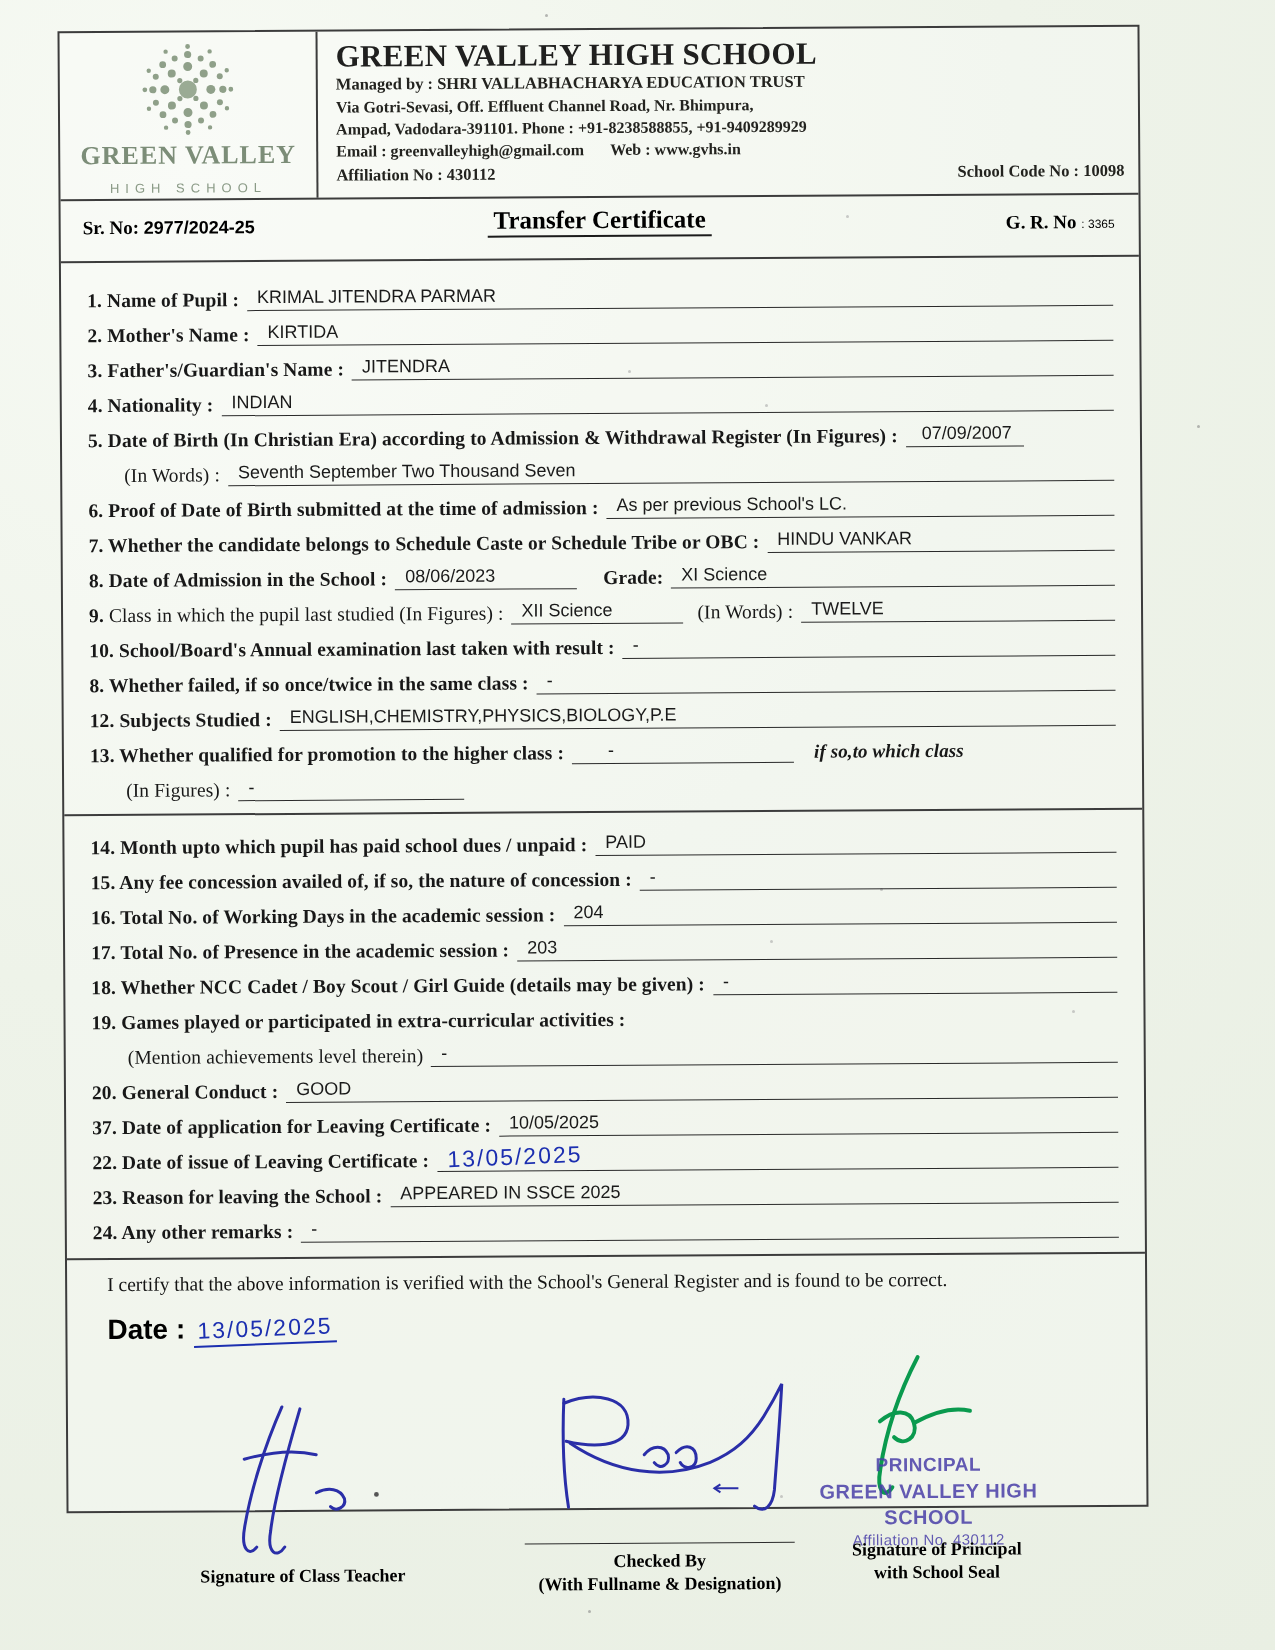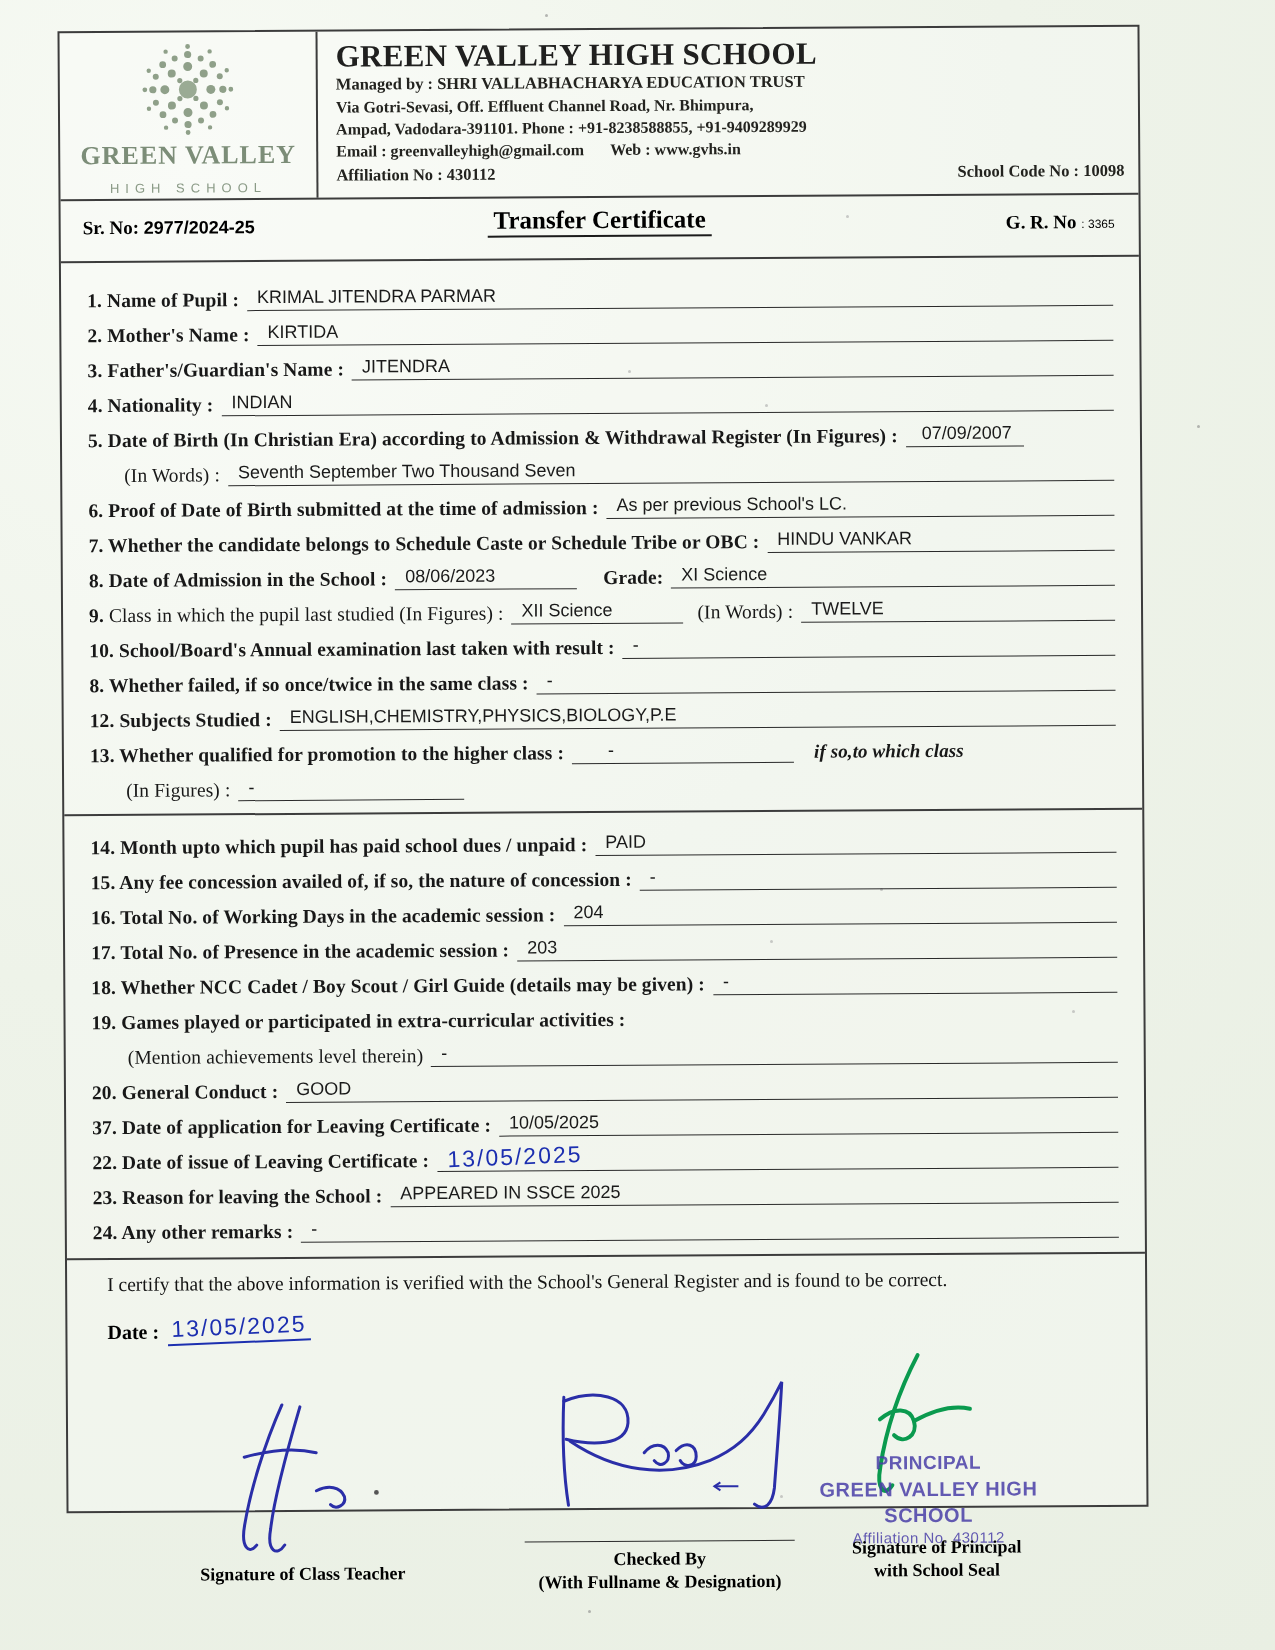--- a/index.html
+++ b/index.html
@@ -220,23 +220,23 @@
     font-size: 19.5px;
     margin: 14px 0 0 14px;
     color: #141414;
   }
   .date-line {
     display: flex;
     align-items: flex-end;
     margin: 18px 0 0 14px;
   }
   .date-lbl {
-    font-family: Liberation Serif, serif;
-    font-weight: 700;
-    font-size: 20px;
+    font-family: Liberation Sans, sans-serif;
+    font-weight: 700;
+    font-size: 28px;
   }
   .date-val {
     margin-left: 8px;
     border-bottom: 2px solid #1c2fb0;
     padding: 0 4px 1px 4px;
   }
 
   
   .sign-area {
     position: relative;

